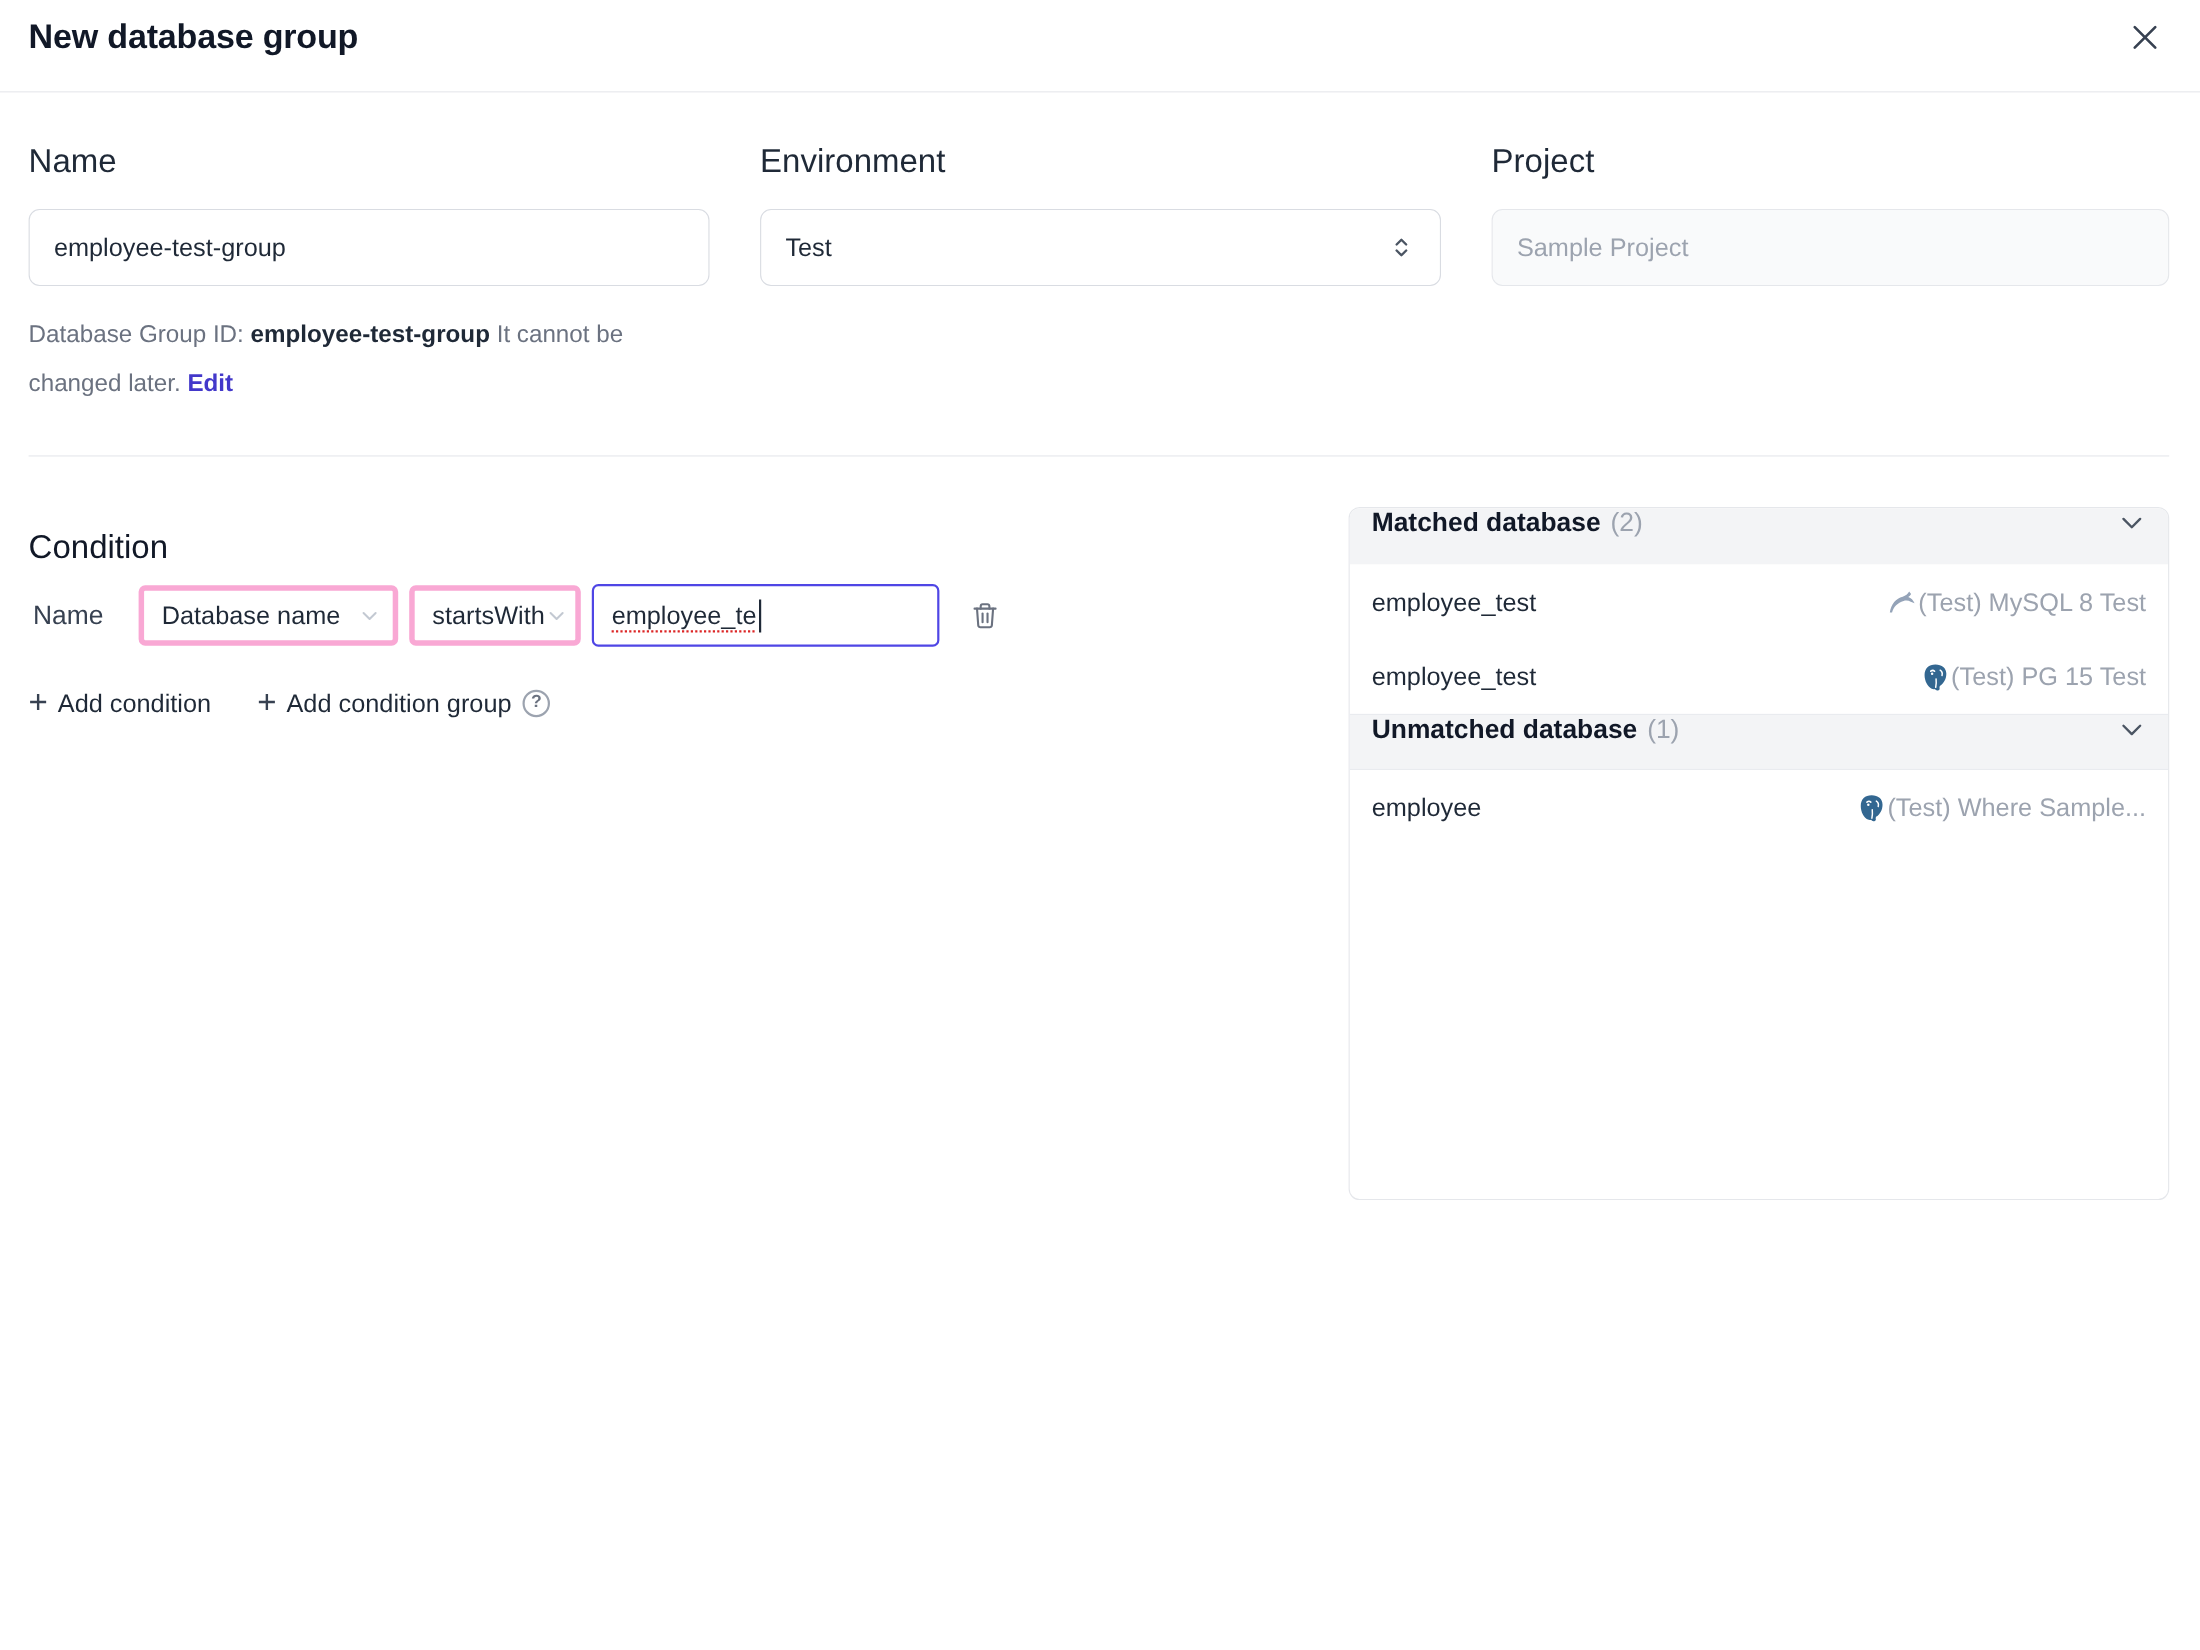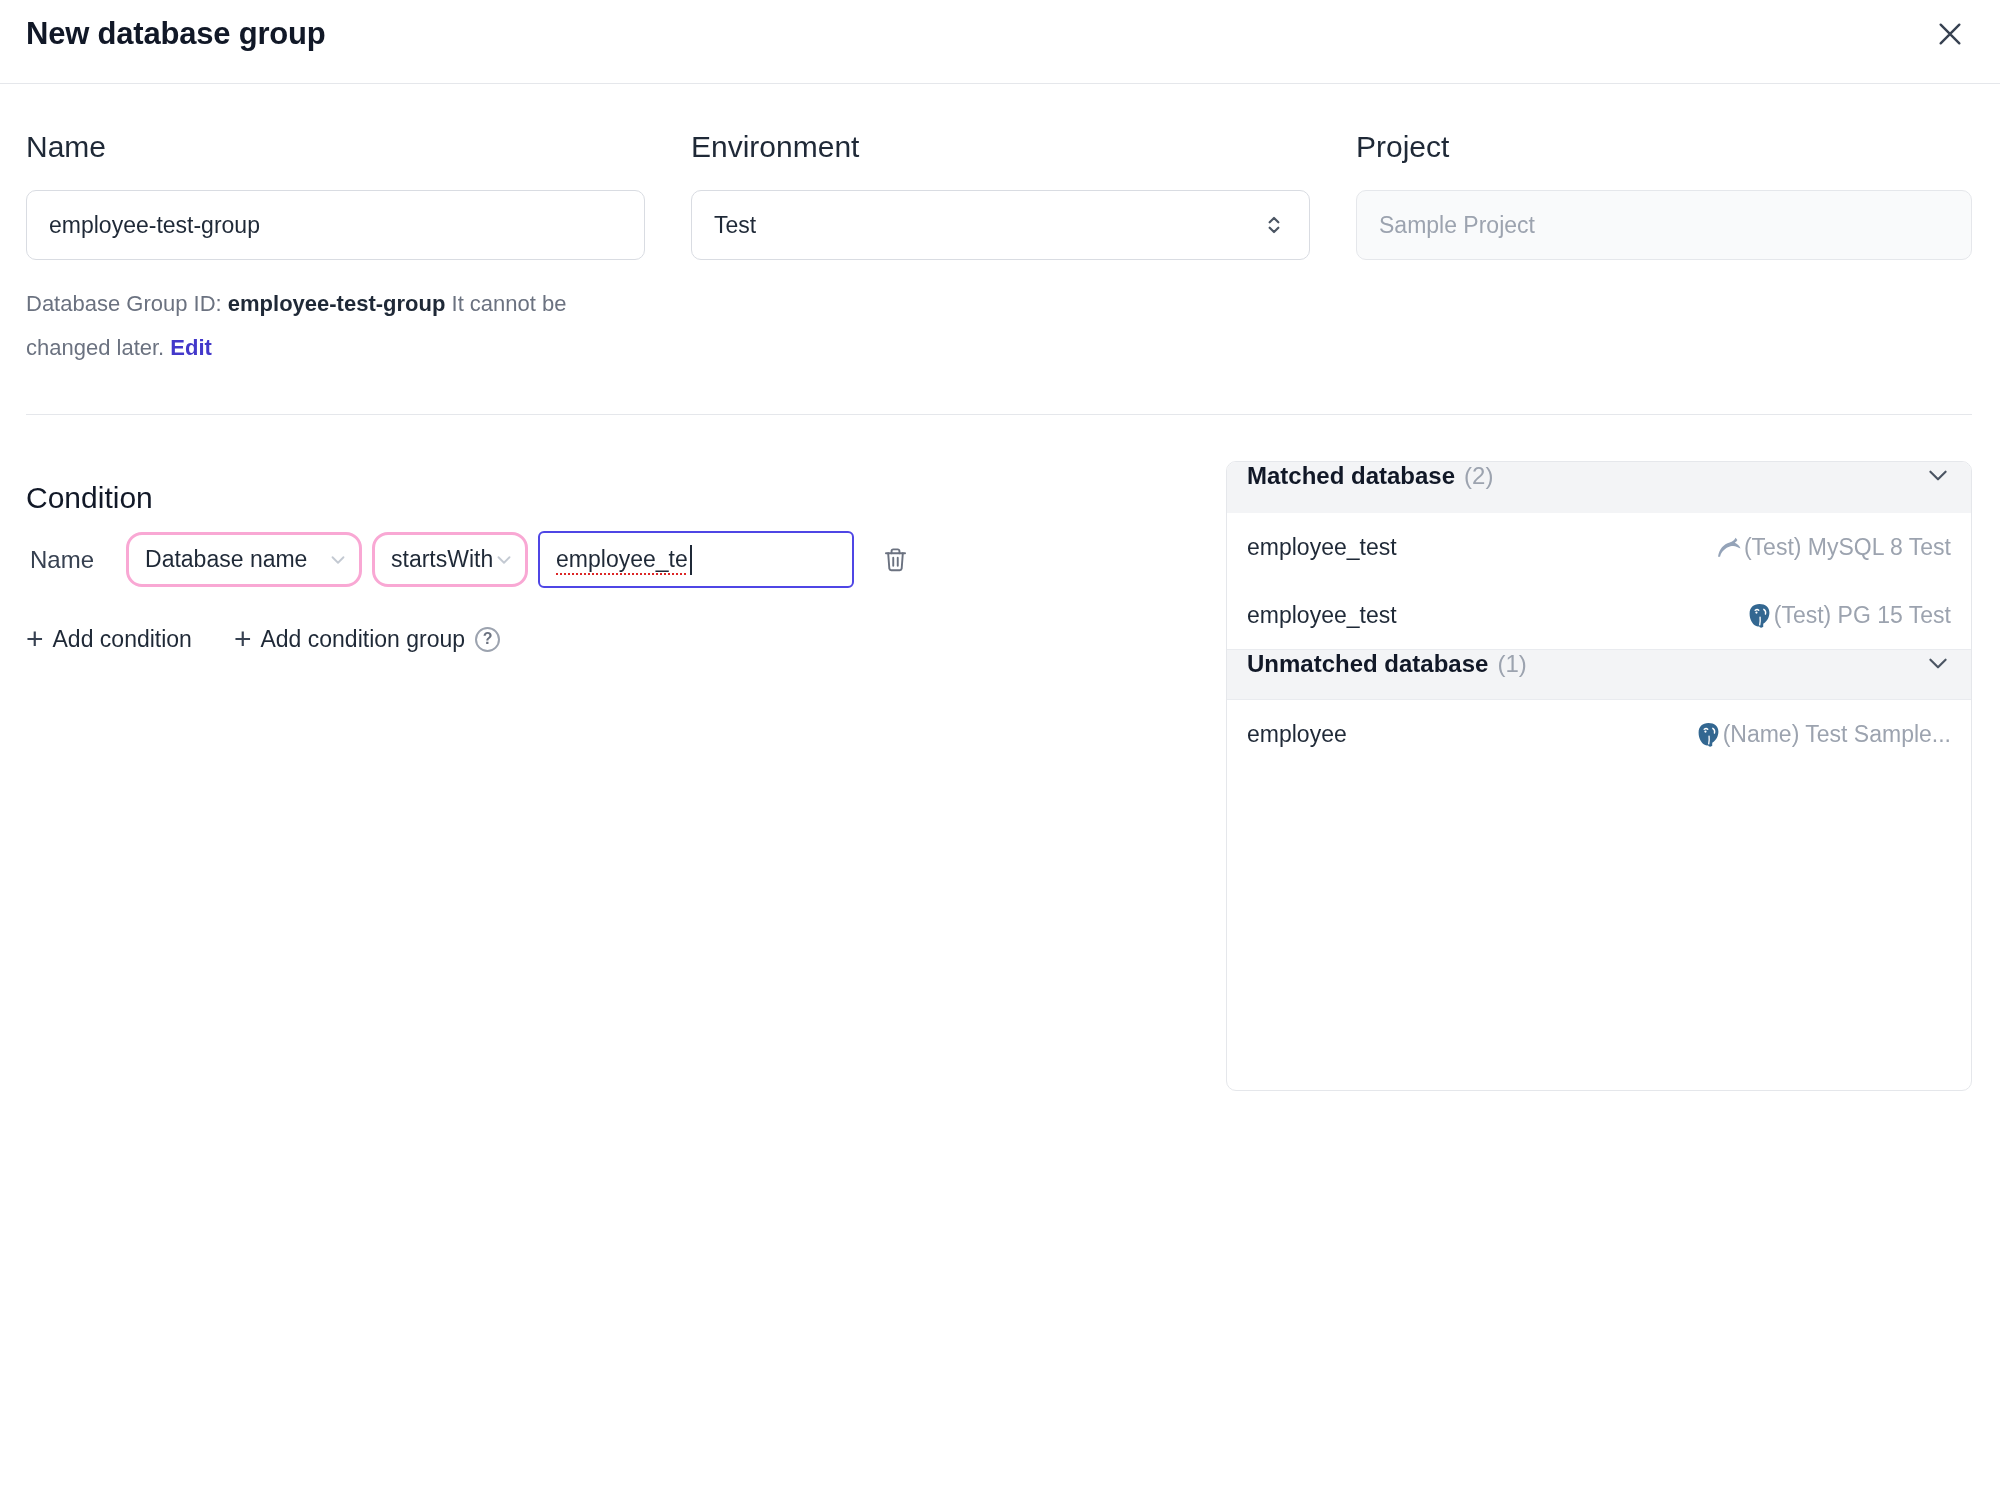--- a/index.html
+++ b/index.html
@@ -78,21 +78,21 @@
 
   .section-heading {
     margin: 0; font-size: 30px; line-height: 38px;
     font-weight: 500; color: #111827;
   }
 
   
   .condition-row { display: flex; align-items: center; margin-top: 14px; }
   .where-label { font-size: 24px; color: #374151; margin-right: 32px; margin-left: 4px; }
   .mini-select {
-    height: 55px; border: 3px solid #f9a8d4; border-radius: 16px;
+    height: 55px; border: 5px solid #f9a8d4; border-radius: 6px;
     display: flex; align-items: center; justify-content: space-between;
     padding: 0 10px 0 16px; font-size: 23px; color: #1f2937;
     background: #fff; cursor: pointer;
   }
   .field-select { width: 236px; }
   .operator-select { width: 156px; margin-left: 10px; }
   .icon-chevron-sm { width: 22px; height: 22px; color: #c3c9d2; flex: none; }
   .value-input {
     width: 316px; height: 57px; margin-left: 10px;
     border: 2px solid #4f46e5; border-radius: 6px;
@@ -300,21 +300,21 @@
         <div class="db-row">
           <span class="db-name">employee</span>
           <span class="db-instance">
             <svg class="icon-db" viewBox="0 0 24 24">
               <path fill="#336791" d="M12 1.8 C6.6 1.8 3.2 5 3.2 10.4 C3.2 15.2 5.6 19.8 9 21.4 C9.8 21.8 10.8 21.9 11.6 21.6 C11.9 22.3 12.6 22.8 13.5 22.8 C14.3 22.8 15 22.4 15.4 21.8 C15.2 20.9 15.2 20 15.5 19.2 C18.8 17.4 20.8 13.4 20.8 9.4 C20.8 4.6 17.2 1.8 12 1.8 Z"></path>
               <path d="M8.2 7.3 C9.2 6.5 10.6 6.6 11.3 7.3" stroke="#ffffff" stroke-width="1.3" fill="none" stroke-linecap="round"></path>
               <circle cx="9.3" cy="9.4" r="1" fill="#ffffff"></circle>
               <path d="M12.5 13.5 C12.8 16.2 12.6 18.4 12.2 20.3" stroke="#ffffff" stroke-width="1.2" fill="none" stroke-linecap="round"></path>
               <path d="M15.8 6.5 C17.2 7.4 17.8 9 17.3 10.8" stroke="#ffffff" stroke-width="1.2" fill="none" stroke-linecap="round"></path>
             </svg>
-            <span>(Name) Test Sample...</span>
+            <span>(Test) Where Sample...</span>
           </span>
         </div>
 
       </div>
     </div>
 
   </div>
 </div>
 
 </body></html>

